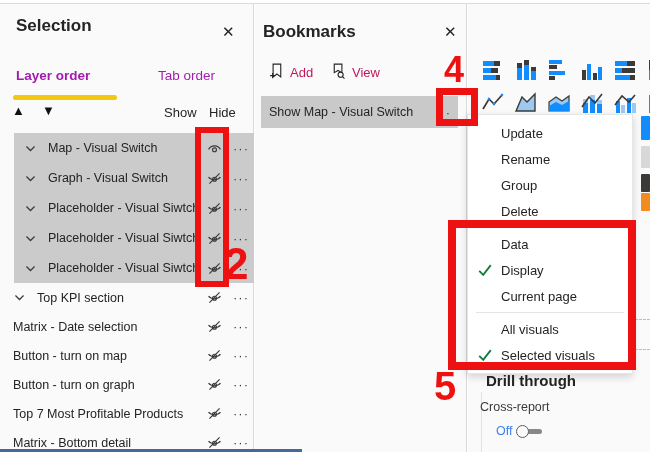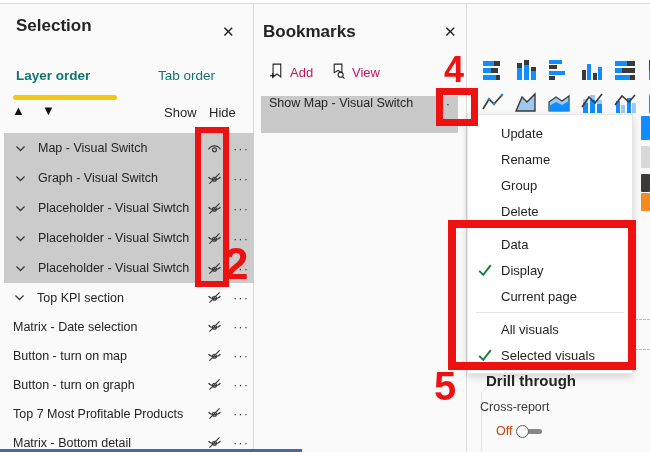--- a/index.html
+++ b/index.html
@@ -13,59 +13,59 @@
   #sel-panel  { left:0;   width:254px; border-right:1px solid #d9d9d9; }
   #bm-panel   { left:255px; width:212px; border-right:1px solid #d9d9d9; }
   #viz-panel  { left:468px; width:182px; }
 
   .panel-title { position:absolute; font-size:17px; font-weight:600; color:#252423; }
   .close-x { position:absolute; font-size:15px; color:#252423; cursor:default; }
 
   
   #sel-title { left:16px; top:12px; }
   #sel-close { left:222px; top:19px; }
-  .tab { position:absolute; top:64px; font-size:13.5px; color:#0f766e; }
+  .tab { position:absolute; top:64px; font-size:13.5px; color:#a21caf; }
   #tab-layer { left:16px; font-weight:600; }
   #tab-tab   { left:158px; font-weight:400; }
   #tab-underline { position:absolute; left:13px; top:91px; width:104px; height:5px; border-radius:3px; }
   .arrow-btn { position:absolute; top:99px; font-size:13px; color:#111; }
   #arrow-up   { left:12px; }
   #arrow-down { left:42px; }
   .colhead { position:absolute; top:101px; font-size:13px; color:#252423; }
   #show-head { left:164px; }
   #hide-head { left:209px; }
 
   #layer-list { position:absolute; left:0; top:129px; width:254px; }
   .layer-row { display:flex; align-items:center; height:29px; padding-left:13px; position:relative; }
-  .layer-row.selected { height:30px; background:#cbcbcb; margin-left:4px; padding-left:10px; }
+  .layer-row.selected { height:30px; background:#cbcbcb; margin-left:14px; padding-left:10px; }
   .chev { width:24px; display:inline-flex; align-items:center; flex:0 0 24px; }
   .layer-label { flex:1 1 auto; font-size:12.5px; color:#252423; white-space:nowrap; overflow:hidden; }
   .eye-btn { flex:0 0 27px; display:inline-flex; justify-content:center; align-items:center; }
   .row-more { flex:0 0 26px; font-size:13px; color:#3b3a39; letter-spacing:1px; text-align:center; }
 
   
   #bm-title { left:8px; top:18px; }
   #bm-close { left:189px; top:19px; }
   .bm-btn { position:absolute; top:58px; display:flex; align-items:center; gap:5px; font-size:13px; color:#be185d; }
   #bm-add  { left:13px; }
   #bm-view { left:75px; }
-  #bm-row { position:absolute; left:6px; top:92px; width:197px; height:37px; background:#c9c9c9;
-            display:flex; font-size:12.5px; }
+  #bm-row { position:absolute; left:6px; top:92px; width:197px; height:32px; background:#c9c9c9;
+            display:flex; align-items:center; font-size:12.5px; }
   #bm-row .bm-label { padding-left:8px; flex:1; white-space:nowrap; }
   #bm-row .bm-more { width:30px; text-align:center; font-size:13px; color:#3b3a39; letter-spacing:1px; }
 
   
   #viz-title { left:13px; top:18px; }
   #viz-grid { position:absolute; left:13px; top:54px; width:200px; display:flex; flex-wrap:wrap; }
   .viz-icon { width:24px; height:24px; margin:0 9px 9px 0; display:inline-block; }
   .viz-frag { position:absolute; left:641px; z-index:25; }
   .dash-frag { position:absolute; width:15px; border-top:1px dashed #bdbdbd; z-index:25; }
   #drill-head { position:absolute; left:18px; top:368px; font-size:15px; font-weight:700; color:#252423; }
   #cross-report { position:absolute; left:12px; top:396px; font-size:12.5px; color:#3b3a39; }
-  #off-row { position:absolute; left:28px; top:420px; display:flex; align-items:center; gap:4px; font-size:12.5px; color:#c2410c; }
+  #off-row { position:absolute; left:28px; top:420px; display:flex; align-items:center; gap:4px; font-size:12.5px; color:#3b82f6; }
   .toggle-off { display:inline-flex; align-items:center; }
   .toggle-knob { width:13px; height:13px; border:1.6px solid #605e5c; border-radius:50%; background:#fafafa; z-index:2; }
   .toggle-track { width:15px; height:5px; background:#8a8886; border-radius:3px; margin-left:-2px; }
   #well-line { position:absolute; left:13px; top:388px; width:1px; height:60px; background:#e2e2e2; }
 
   
   #ctx-menu { position:absolute; left:467px; top:114px; width:166px; background:#fff;
               border:1px solid #e6e6e6; box-shadow:0 3px 8px rgba(0,0,0,.16); z-index:20; padding:5px 0; }
   .menu-item { display:flex; align-items:center; height:26px; font-size:13px; color:#252423; cursor:default; }
   .mi-check { width:33px; display:inline-flex; justify-content:center; align-items:center; }

